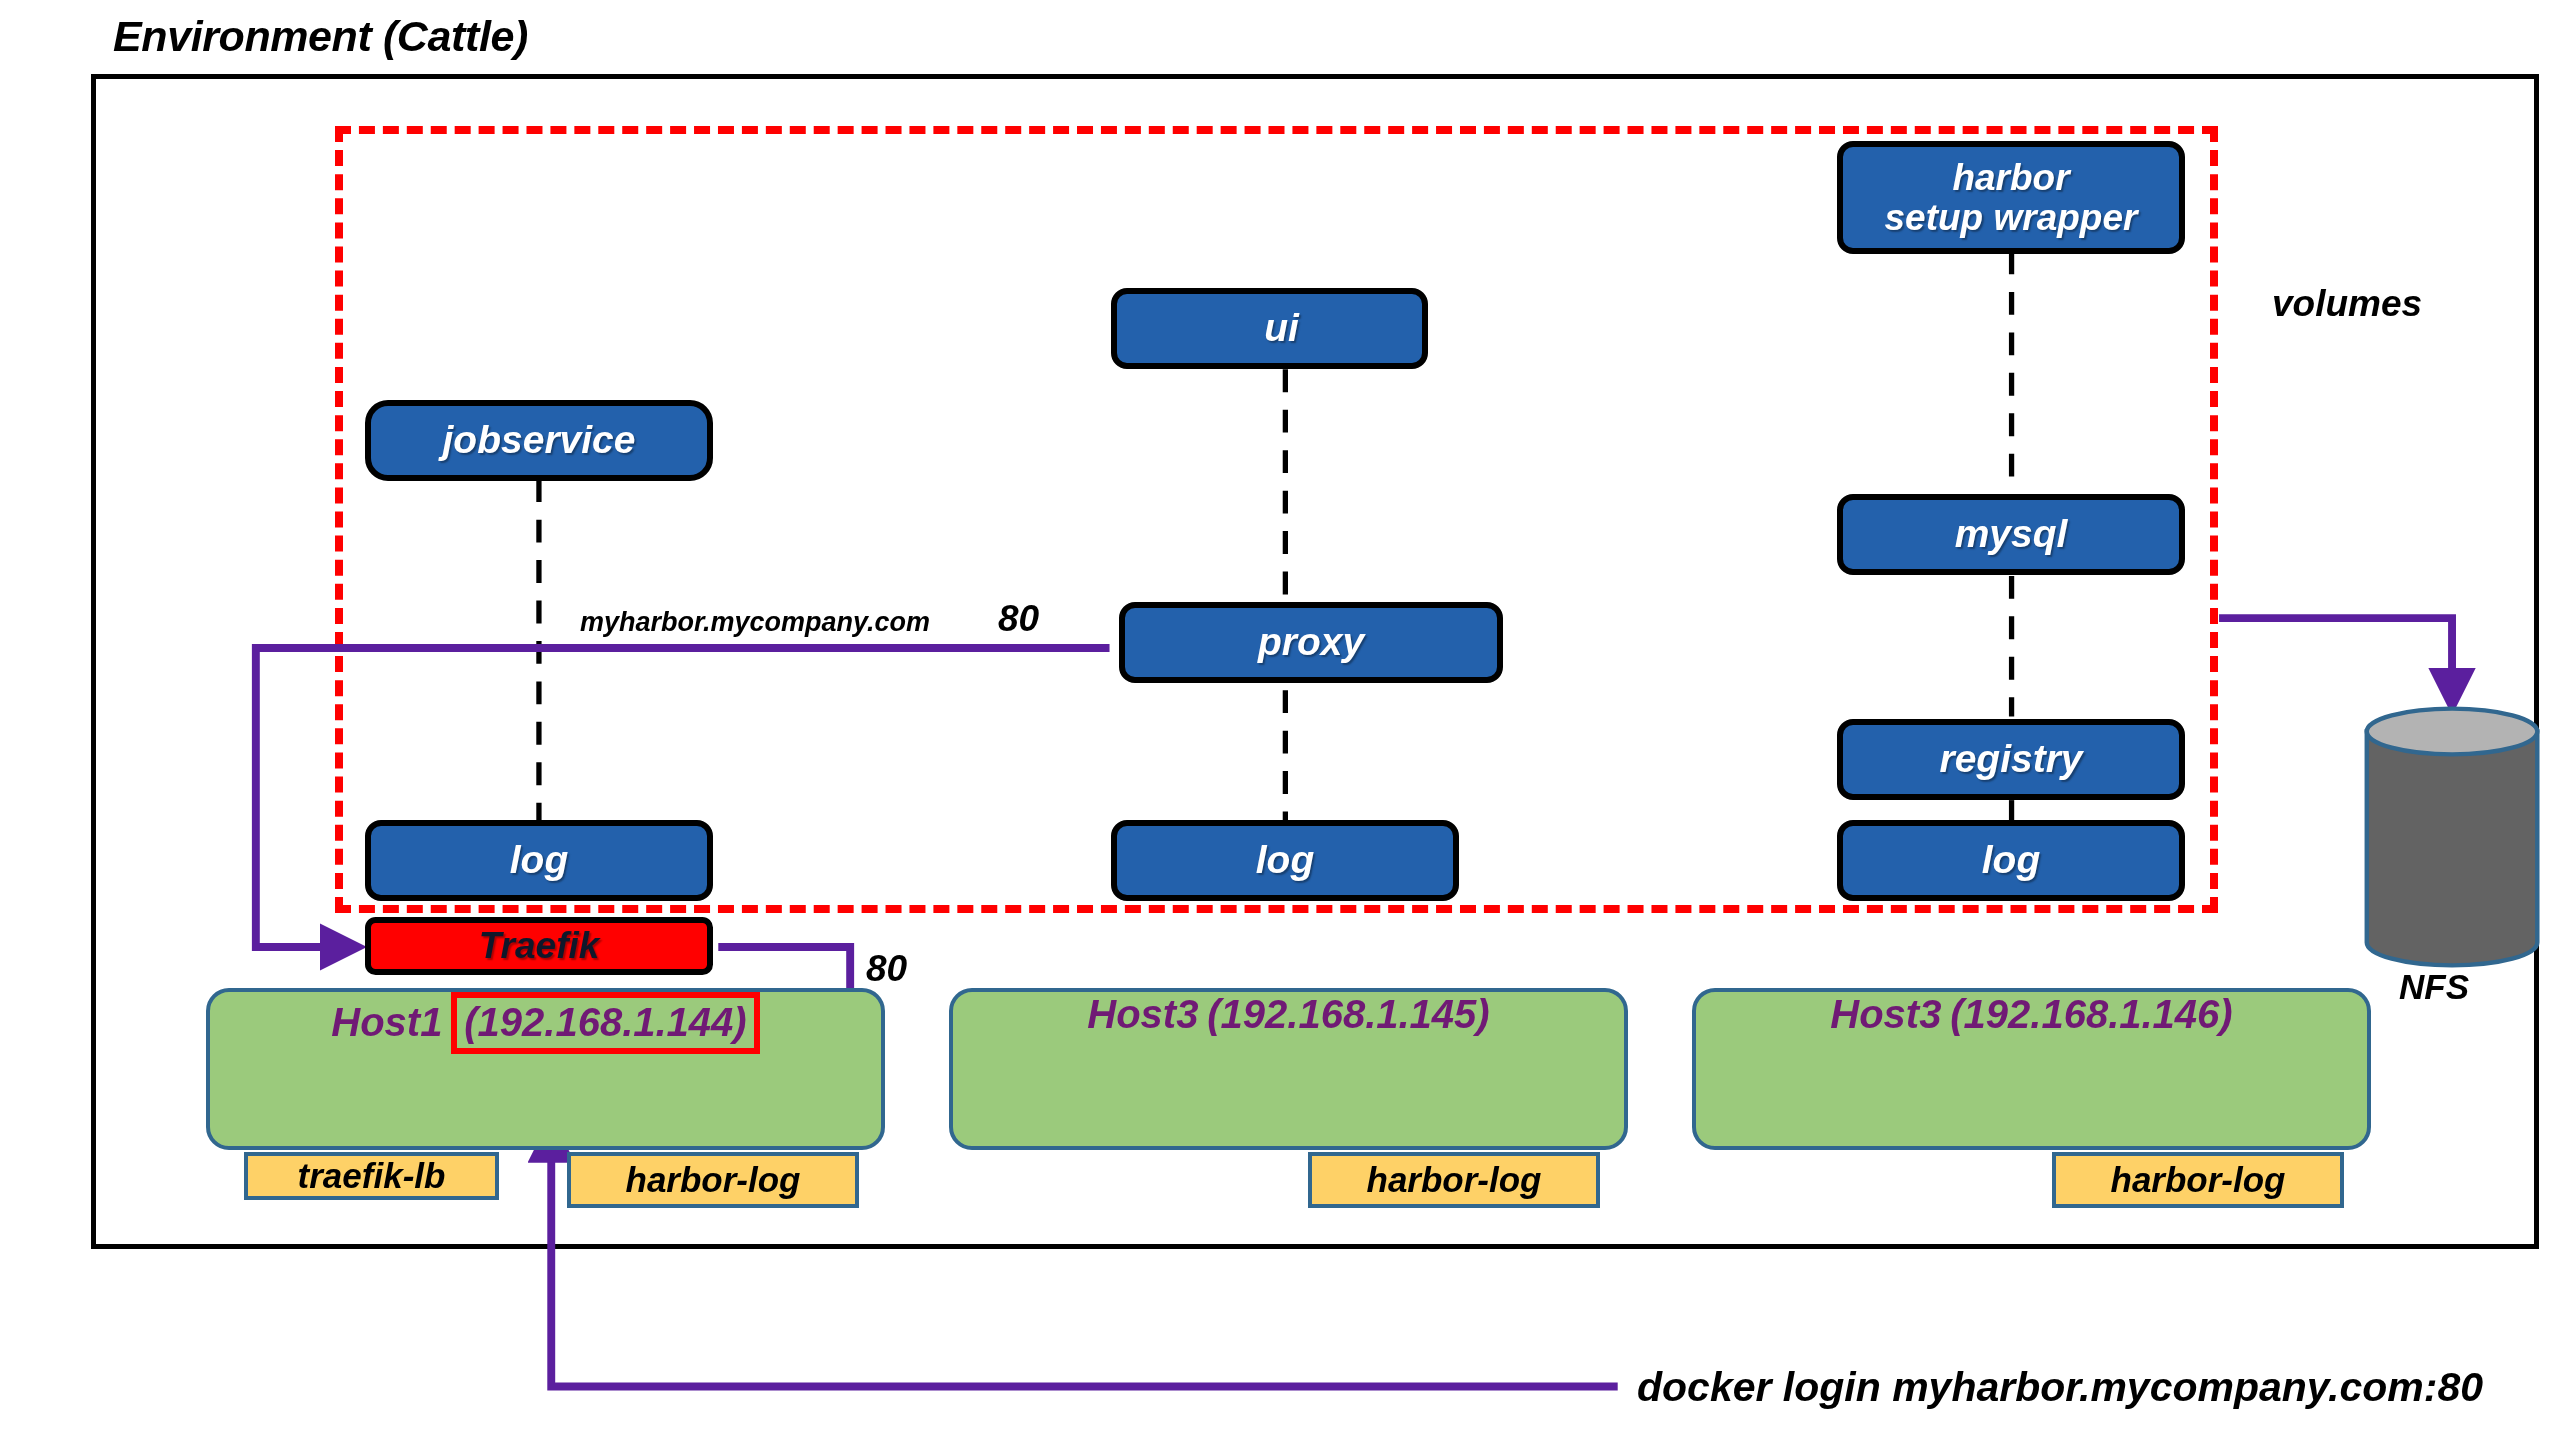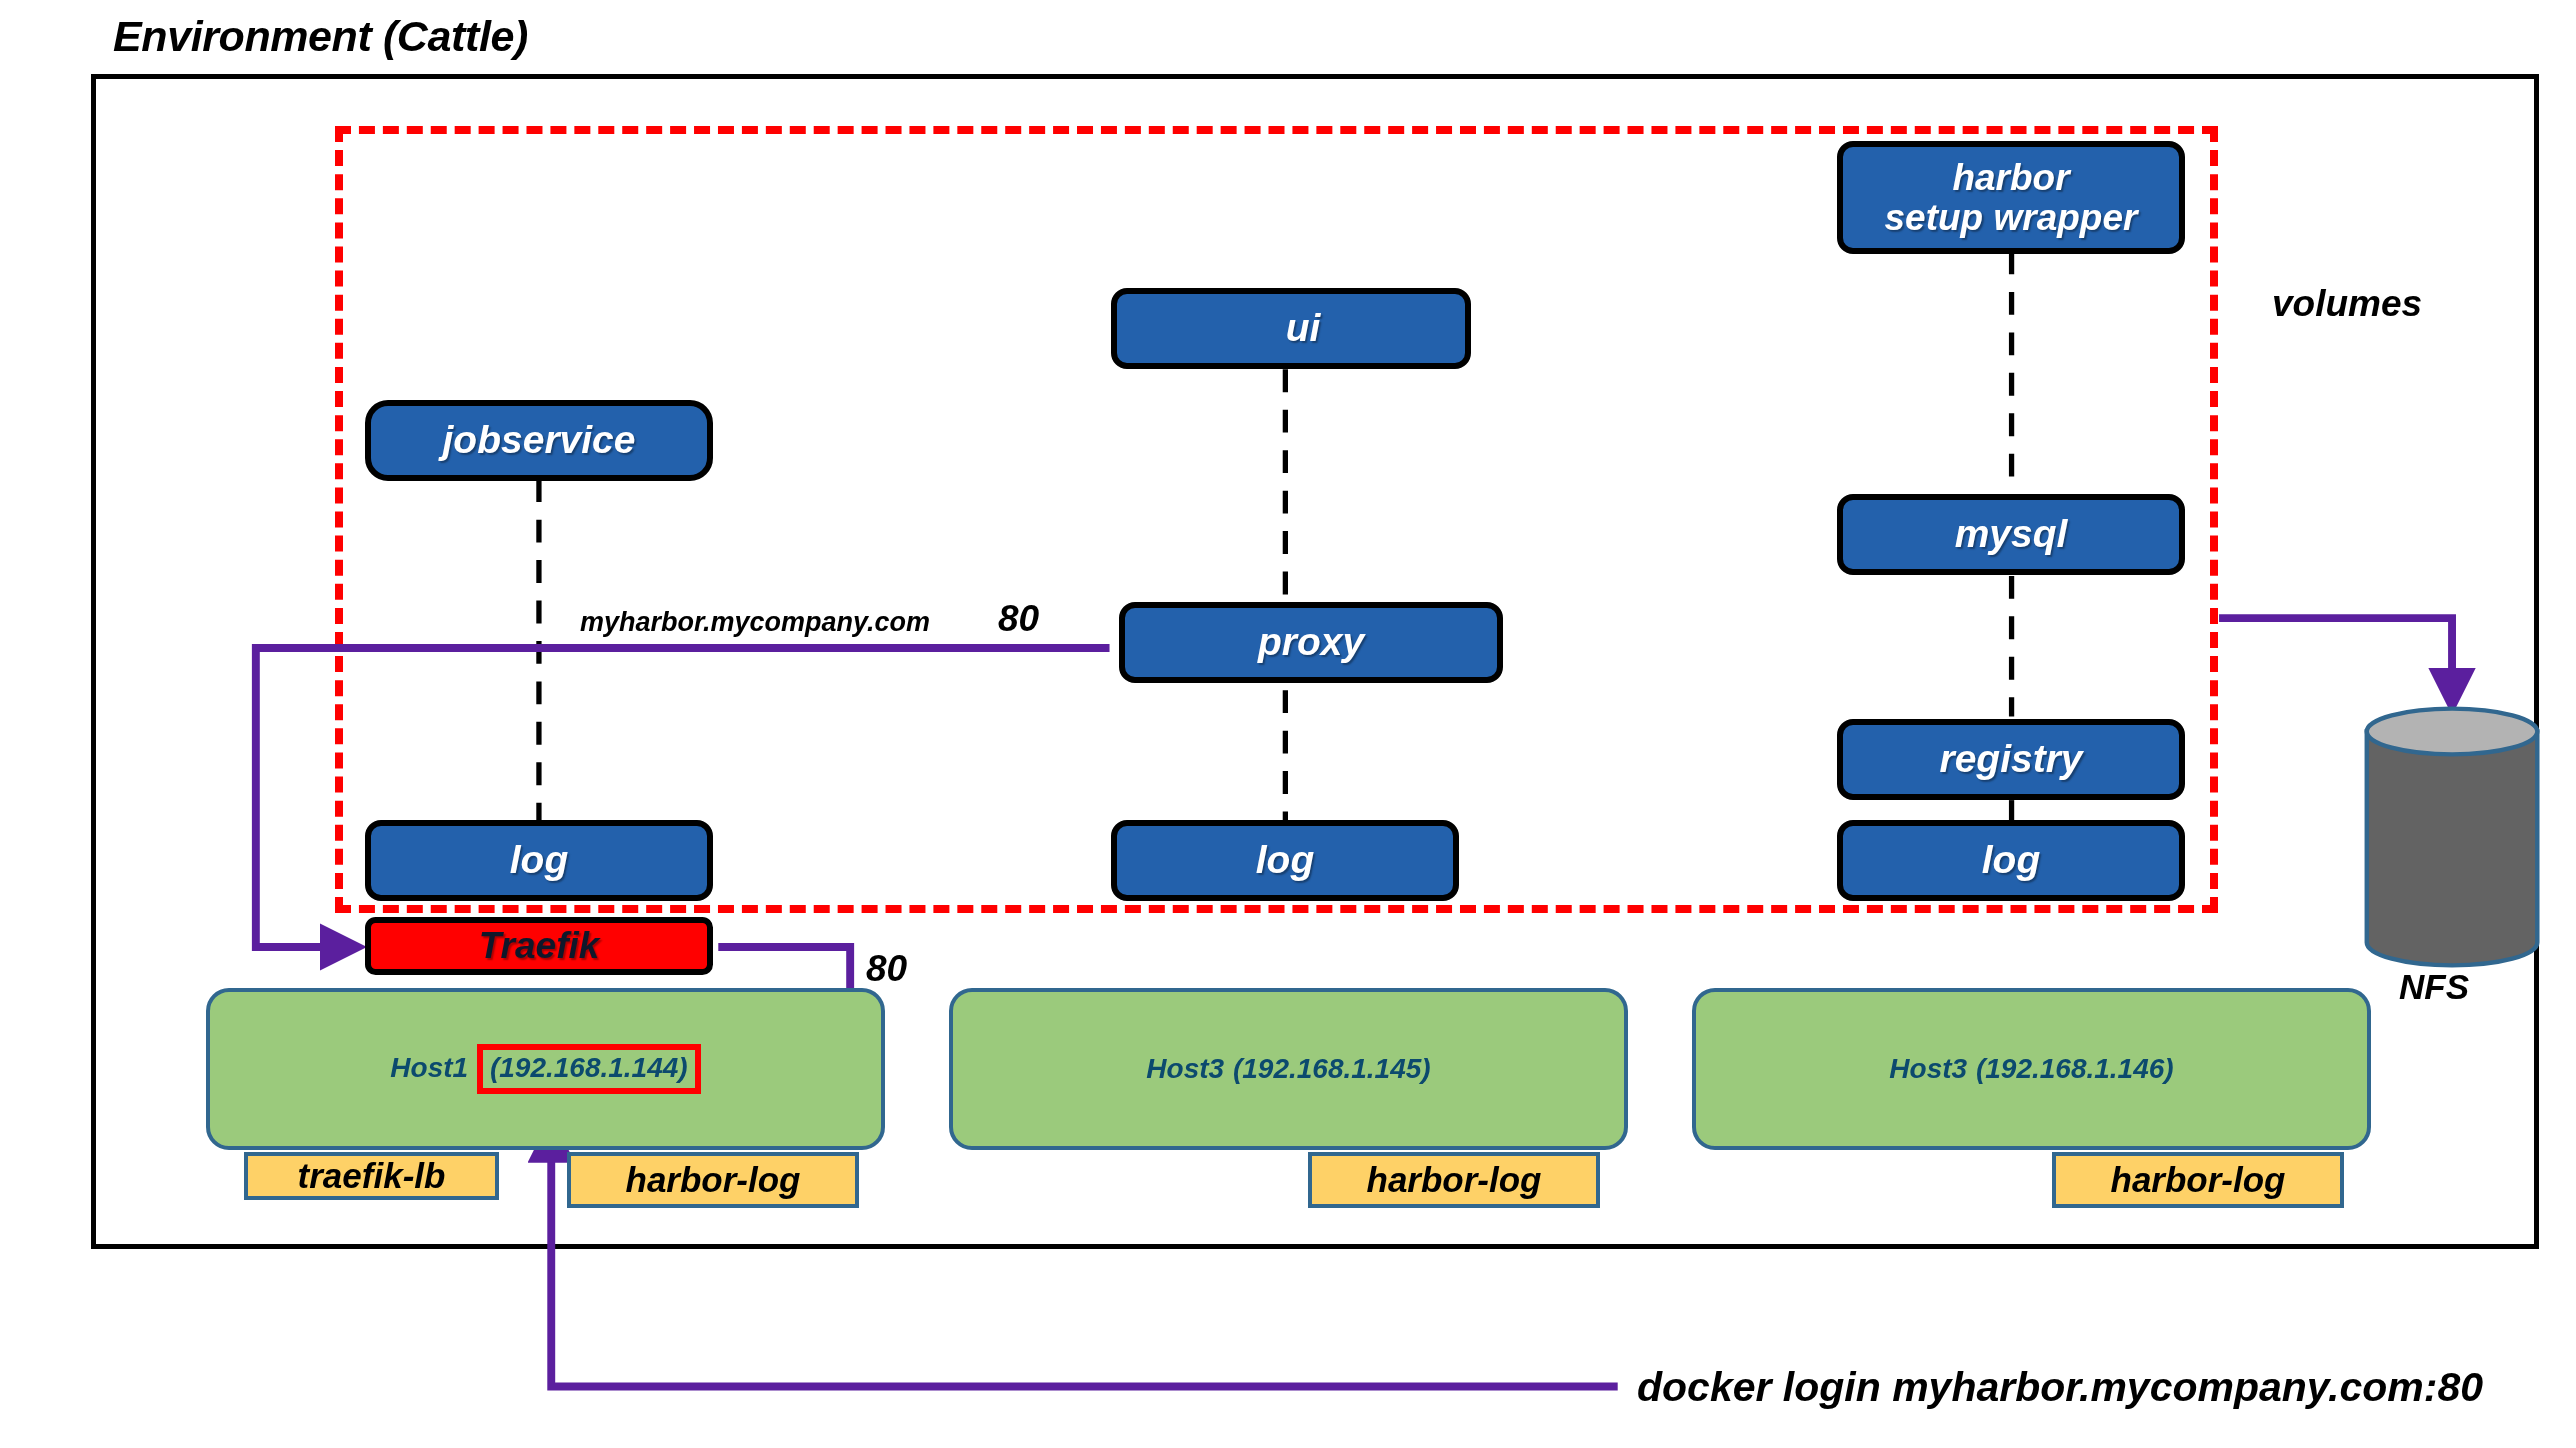--- a/index.html
+++ b/index.html
@@ -83,26 +83,25 @@
     justify-content: center;
     text-shadow: 1.8px 1.8px 1.8px rgba(0,0,0,0.35);
   }
 
   
   .host-box {
     background: #9bca7c;
     border: 4.4px solid #31678f;
     border-radius: 23px;
     display: flex;
-    align-items: center;
-    justify-content: center;
-    font-size: 28px;
-    font-weight: bold;
-    font-style: italic;
-    color: #0c4a6e;
+    justify-content: center;
+    font-size: 40px;
+    font-weight: bold;
+    font-style: italic;
+    color: #701a75;
     white-space: nowrap;
   }
   .host-label-inner { display: inline-block; }
   .host-label-inner .plain { margin-right: 8.8px; }
   .ip-highlight {
     border: 6.2px solid #ff0000;
     padding: 1.8px 7px 3.5px 7px;
     display: inline-block;
     background: transparent;
   }
@@ -197,21 +196,21 @@
                                  A 97 26 0 0 0 2886 1072
                                  L 2886 832 Z"></path>
       <ellipse class="cyl-top" cx="2789" cy="832" rx="97" ry="26"></ellipse>
     </g>
   </svg>
 
   <div class="abs svc" style="left:365px; top:400px; width:348px; height:81px;border-radius:23px;">jobservice</div>
 
   <div class="abs svc" style="left:365px; top:820px; width:348px; height:81px;">log</div>
 
-  <div class="abs svc" style="left:1111px; top:288px; width:360px; height:81px;padding-left:24px;">ui</div>
+  <div class="abs svc" style="left:1111px; top:288px; width:317px; height:81px;padding-left:24px;">ui</div>
 
   <div class="abs svc" style="left:1119px; top:602px; width:384px; height:81px;">proxy</div>
 
   <div class="abs svc" style="left:1111px; top:820px; width:348px; height:81px;">log</div>
 
   <div class="abs svc two-line" style="left:1837px; top:141px; width:348px; height:113px; flex-direction:column;">
     <span>harbor</span>
     <span>setup wrapper</span>
   </div>
 

